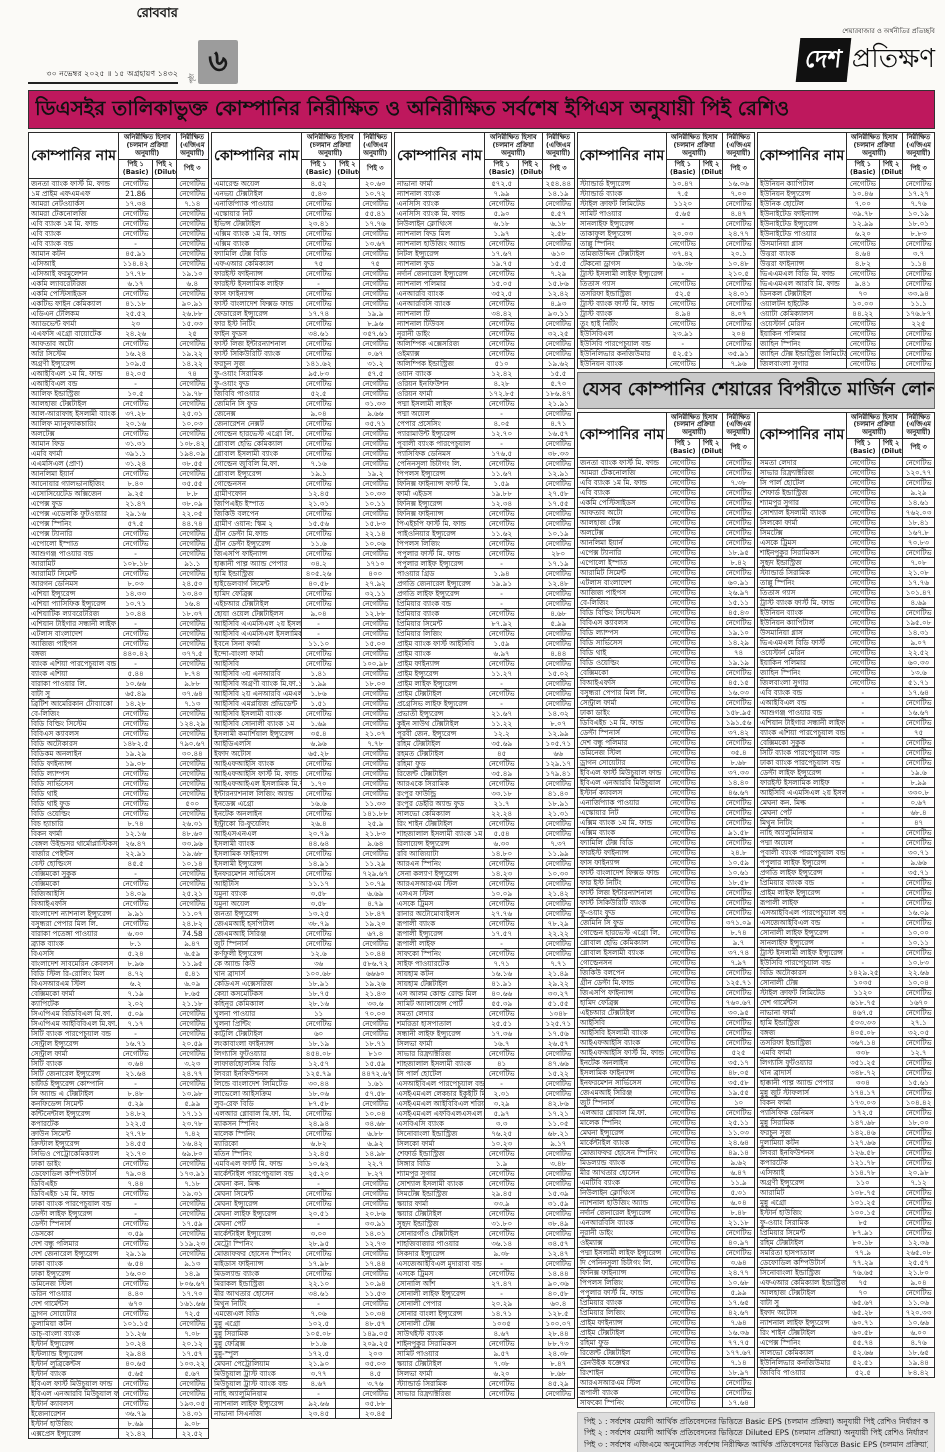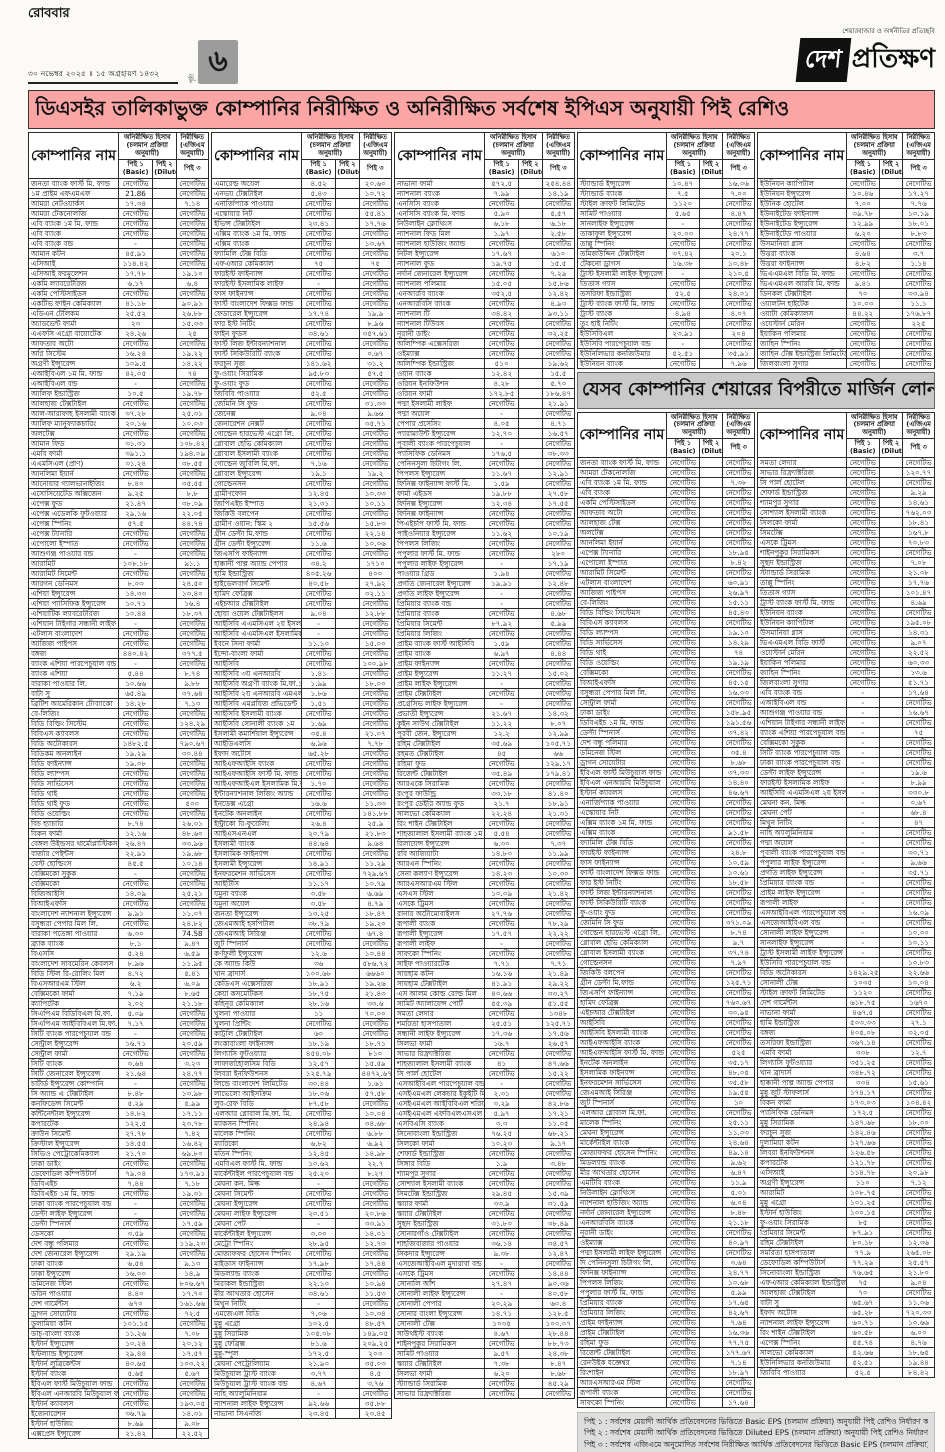--- a/index.html
+++ b/index.html
@@ -3,35 +3,35 @@
 <meta charset="utf-8">
 <style>
   html,body{margin:0;padding:0;}
   body{
     width:945px;height:1452px;overflow:hidden;background:#fbfaf7;color:#111;
     font-family:"DejaVu Sans","Liberation Sans",sans-serif;position:relative;
   }
   .page{padding:6px 10px 4px 28px;}
   
   .masthead{display:flex;align-items:flex-end;height:64px;position:relative;margin-top:14px;}
-  .date-block{border-bottom:2px solid #222;padding-bottom:2px;min-width:150px;}
+  .date-block{text-align:right;border-bottom:2px solid #222;padding-bottom:2px;min-width:150px;}
   .weekday{font-weight:bold;font-size:13px;line-height:1.1;}
   .dateline{font-size:7.5px;letter-spacing:.2px;margin-top:48px;}
   .pagebox{display:flex;align-items:flex-end;margin:0 10px 0 8px;}
   .pagebox .plabel{writing-mode:vertical-rl;transform:rotate(180deg);font-size:6.5px;color:#444;margin-right:1px;}
   .pagebox .pnum{width:40px;height:44px;background:#9c9c9c;color:#1a1a1a;font-size:30px;font-weight:bold;
     display:flex;align-items:center;justify-content:center;border-radius:2px;}
   .mast-title{font-size:25px;font-weight:bold;border-bottom:2px solid #222;padding:0 30px 6px 4px;white-space:nowrap;}
   .logo-block{margin-left:auto;text-align:right;padding-bottom:2px;}
   .logo-tagline{font-size:6.5px;color:#222;margin-bottom:1px;}
   .logo-row{display:flex;align-items:center;}
   .logo-desh{background:#111;color:#fff;font-size:24px;font-weight:bold;padding:2px 7px;transform:skewX(-6deg);}
-  .logo-rest{font-size:26px;font-weight:700;color:#0d0d0d;margin-left:3px;}
+  .logo-rest{font-size:26px;font-weight:400;color:#0d0d0d;margin-left:3px;}
   
-  .headline-box{border:1px solid #333;background:#fca5a5;margin-top:6px;padding:2px 6px;}
+  .headline-box{border:1px solid #333;background:#be185d;margin-top:6px;padding:2px 6px;}
   .headline{font-size:20px;font-weight:bold;white-space:nowrap;overflow:hidden;}
   
   .main{display:flex;gap:2px;margin-top:3px;align-items:flex-start;}
   .tcol{flex:0 0 181px;max-width:181px;}
   .col45{flex:1;display:flex;flex-direction:column;min-width:0;}
   .toprow,.secrow{display:flex;gap:2px;align-items:flex-start;}
   .toprow>div,.secrow>div{flex:1;min-width:0;}
   table.pe{border-collapse:collapse;width:100%;table-layout:fixed;background:#fff;}
   table.pe th,table.pe td{border:1px solid #2b2b2b;overflow:hidden;white-space:nowrap;}
   table.pe th{font-size:6.6px;font-weight:bold;text-align:center;padding:1px 1px;line-height:1.2;white-space:normal;}

